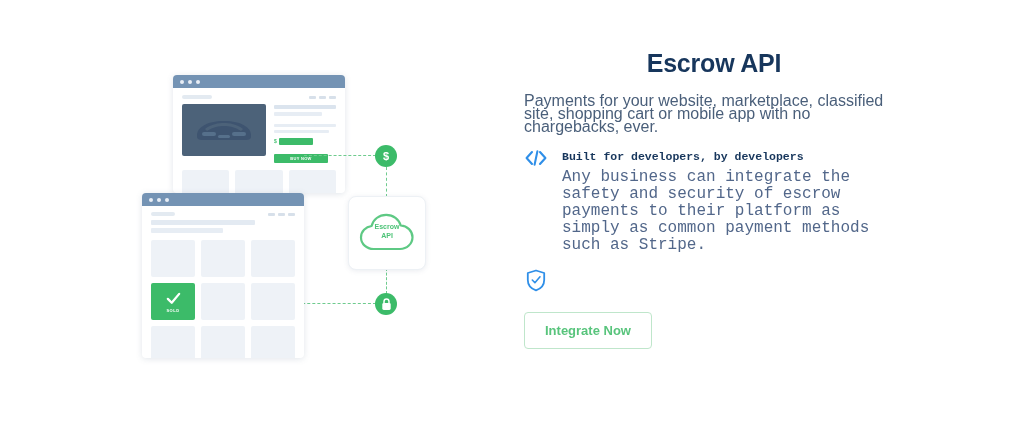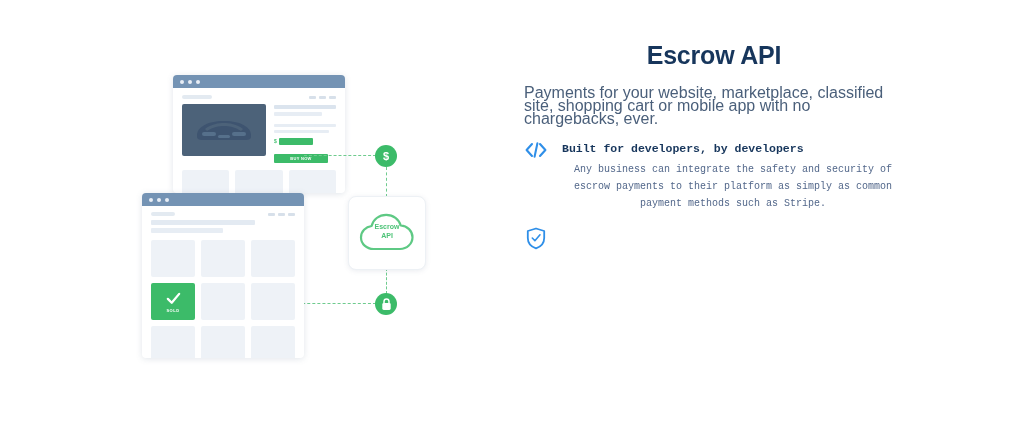--- a/index.html
+++ b/index.html
@@ -234,21 +234,21 @@
   .conn-lock { left: 386px; top: 268px; height: 26px; }
 
   
   .content {
     position: absolute;
     left: 524px;
     top: 38px;
     width: 380px;
   }
   .title {
-    margin: 0;
+    margin: 8px;
     font-size: 25px;
     font-weight: bold;
     color: #17365c;
     text-align: center;
     letter-spacing: -0.2px;
     line-height: 34px;
   }
   .subtitle {
     margin: 14px 0 0 0;
     font-size: 16px;
@@ -274,24 +274,23 @@
   .feature-body { flex: 1; }
   .feature-title {
     margin: 0;
     font-size: 11.5px;
     font-weight: bold;
     color: #17365c;
     line-height: 16px;
   }
   .feature-desc {
     margin: 4px 0 0 0;
-    font-size: 10px;
+    font-size: 16px;
     line-height: 17px;
     color: #52678a;
-    text-align: center;
   }
   .cta {
     display: inline-block;
     margin-top: 6px;
     padding: 10px 20px;
     border: 1px solid #bfe6cb;
     border-radius: 4px;
     background: #ffffff;
     color: #58c47c;
     font-size: 13px;
@@ -446,15 +445,16 @@
             <path d="M10 1.5 L18.2 4 V11 C18.2 16.2 14.6 19.8 10 21.4 C5.4 19.8 1.8 16.2 1.8 11 V4 Z" fill="none" stroke="#2f8fe8" stroke-width="1.8" stroke-linejoin="round"></path>
             <path d="M6.3 11 L8.9 13.7 L14 7.8" fill="none" stroke="#2f8fe8" stroke-width="1.6" stroke-linecap="round" stroke-linejoin="round"></path>
           </svg>
         </div>
         <div class="feature-body">
         </div>
       </div>
 
     </div>
 
+    <button class="cta">Integrate Now</button>
   </div>
 
 </div>
 
 </body></html>

